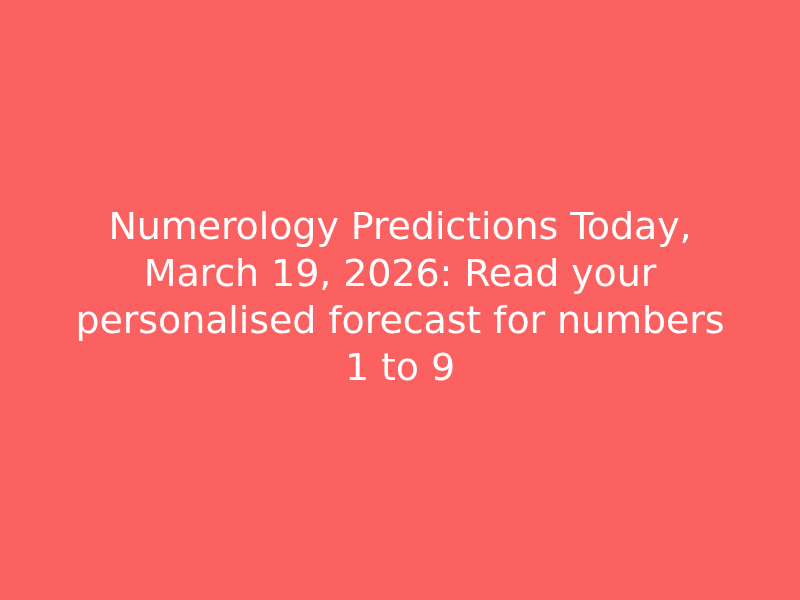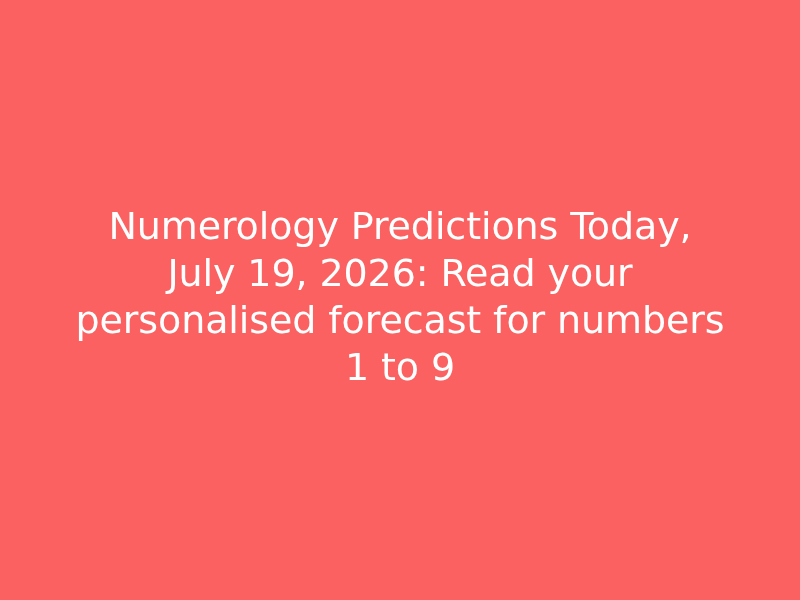--- a/index.html
+++ b/index.html
@@ -47,16 +47,16 @@
     word-spacing: 0px;
     -webkit-font-smoothing: antialiased;
   }
 </style>
 </head>
 <body>
 
 <div class="share-card" style="background: rgb(251, 97, 97);">
 
   <div class="headline-block">
-    <h1 class="headline" style="color: rgb(255, 255, 255);">Numerology Predictions Today, July 19, 2026: Read your personalised forecast for numbers 1 to 9</h1>
+    <h1 class="headline" style="color: rgb(255, 255, 255);">Numerology Predictions Today, March 19, 2026: Read your personalised forecast for numbers 1 to 9</h1>
   </div>
 
 </div>
 
 </body></html>

